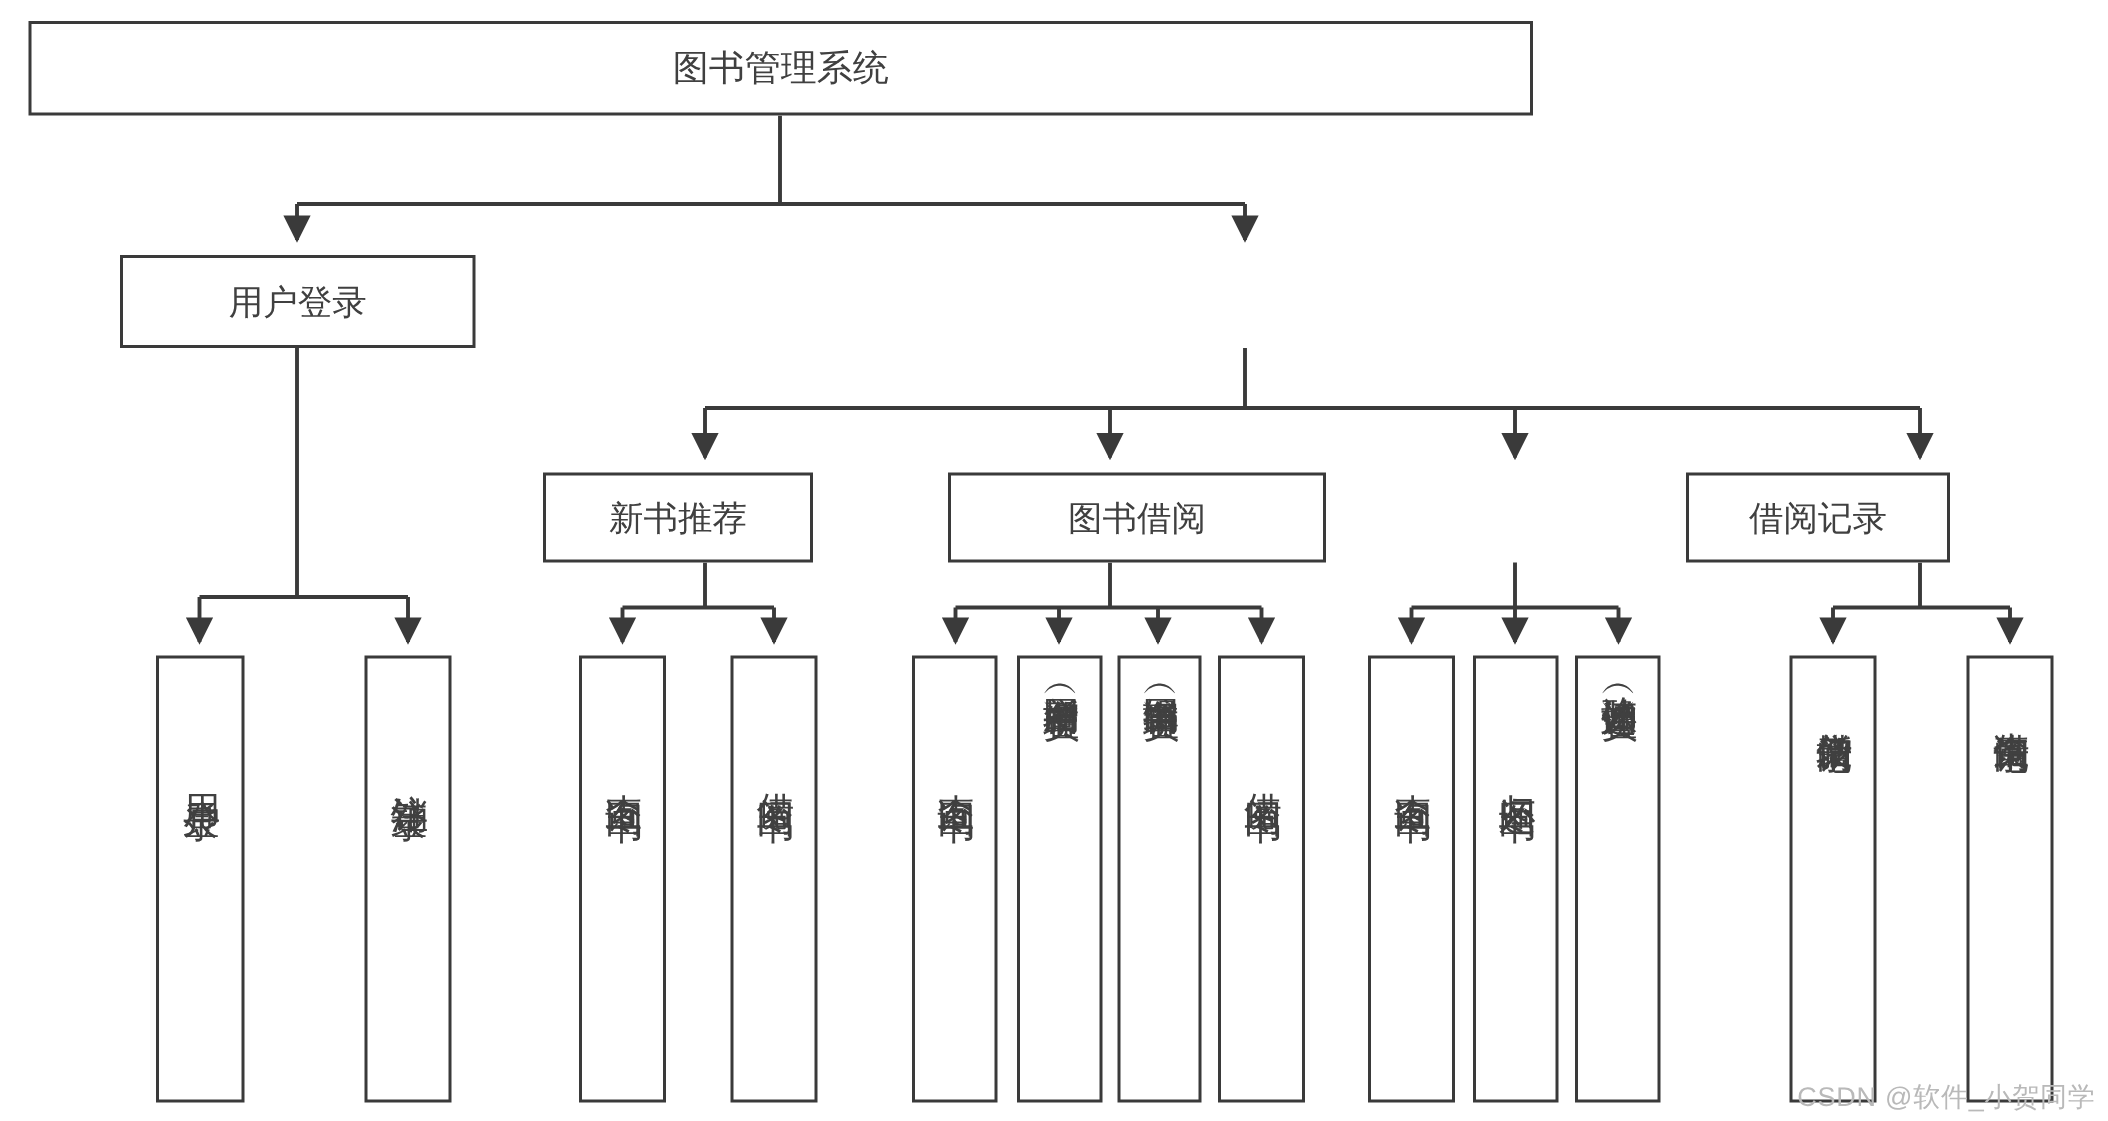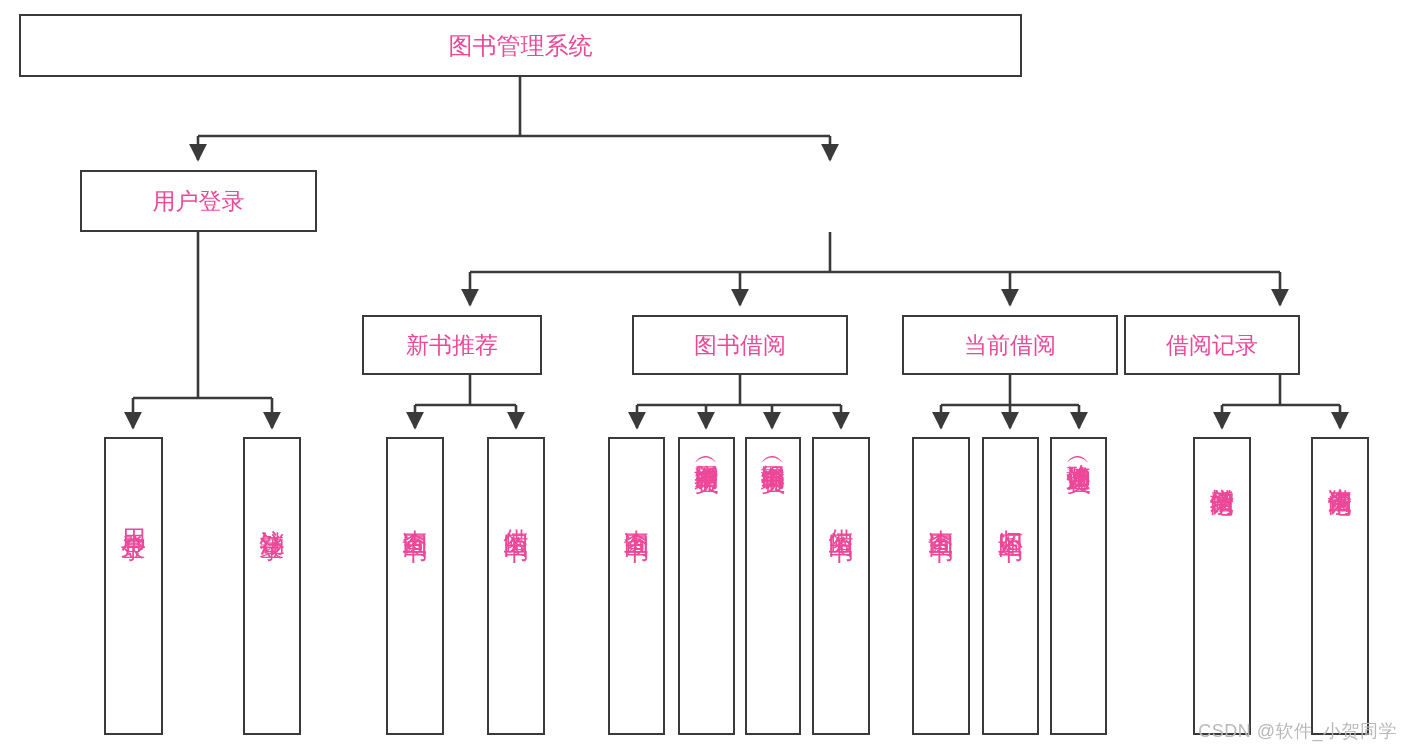--- a/index.html
+++ b/index.html
@@ -26,21 +26,21 @@
     pointer-events: none;
   }
   .node {
     position: absolute;
     box-sizing: border-box;
     background: #ffffff;
     border: 2.5px solid #3a3a3a;
     display: flex;
     align-items: center;
     justify-content: center;
-    color: #ec4899;
+    color: #404040;
   }
   .node .label {
     text-align: center;
     line-height: 1.25;
     white-space: nowrap;
   }
   
   .node.horiz .label {
     font-size: 23px;
   }
@@ -135,25 +135,22 @@
     <span class="label">图书管理系统</span>
   </div>
 
   <div class="node horiz" style="left:80px; top:170px; width:237px; height:62px;">
     <span class="label">用户登录</span>
   </div>
 
   <div class="node horiz" style="left:362px; top:315px; width:180px; height:60px;">
     <span class="label">新书推荐</span>
   </div>
-  <div class="node horiz" style="left:632px; top:315px; width:216px; height:60px;">
+  <div class="node horiz" style="left:632px; top:315px; width:252px; height:60px;">
     <span class="label">图书借阅</span>
-  </div>
-  <div class="node horiz" style="left:902px; top:315px; width:216px; height:60px;">
-    <span class="label">当前借阅</span>
   </div>
   <div class="node horiz" style="left:1124px; top:315px; width:176px; height:60px;">
     <span class="label">借阅记录</span>
   </div>
 
   <div class="node vert" style="left:104px; top:437px; width:59px; height:298px; padding-top:70px;">
     <span class="label">用户登录</span>
   </div>
   <div class="node vert" style="left:243px; top:437px; width:58px; height:298px; padding-top:70px;">
     <span class="label">注销登录</span>

